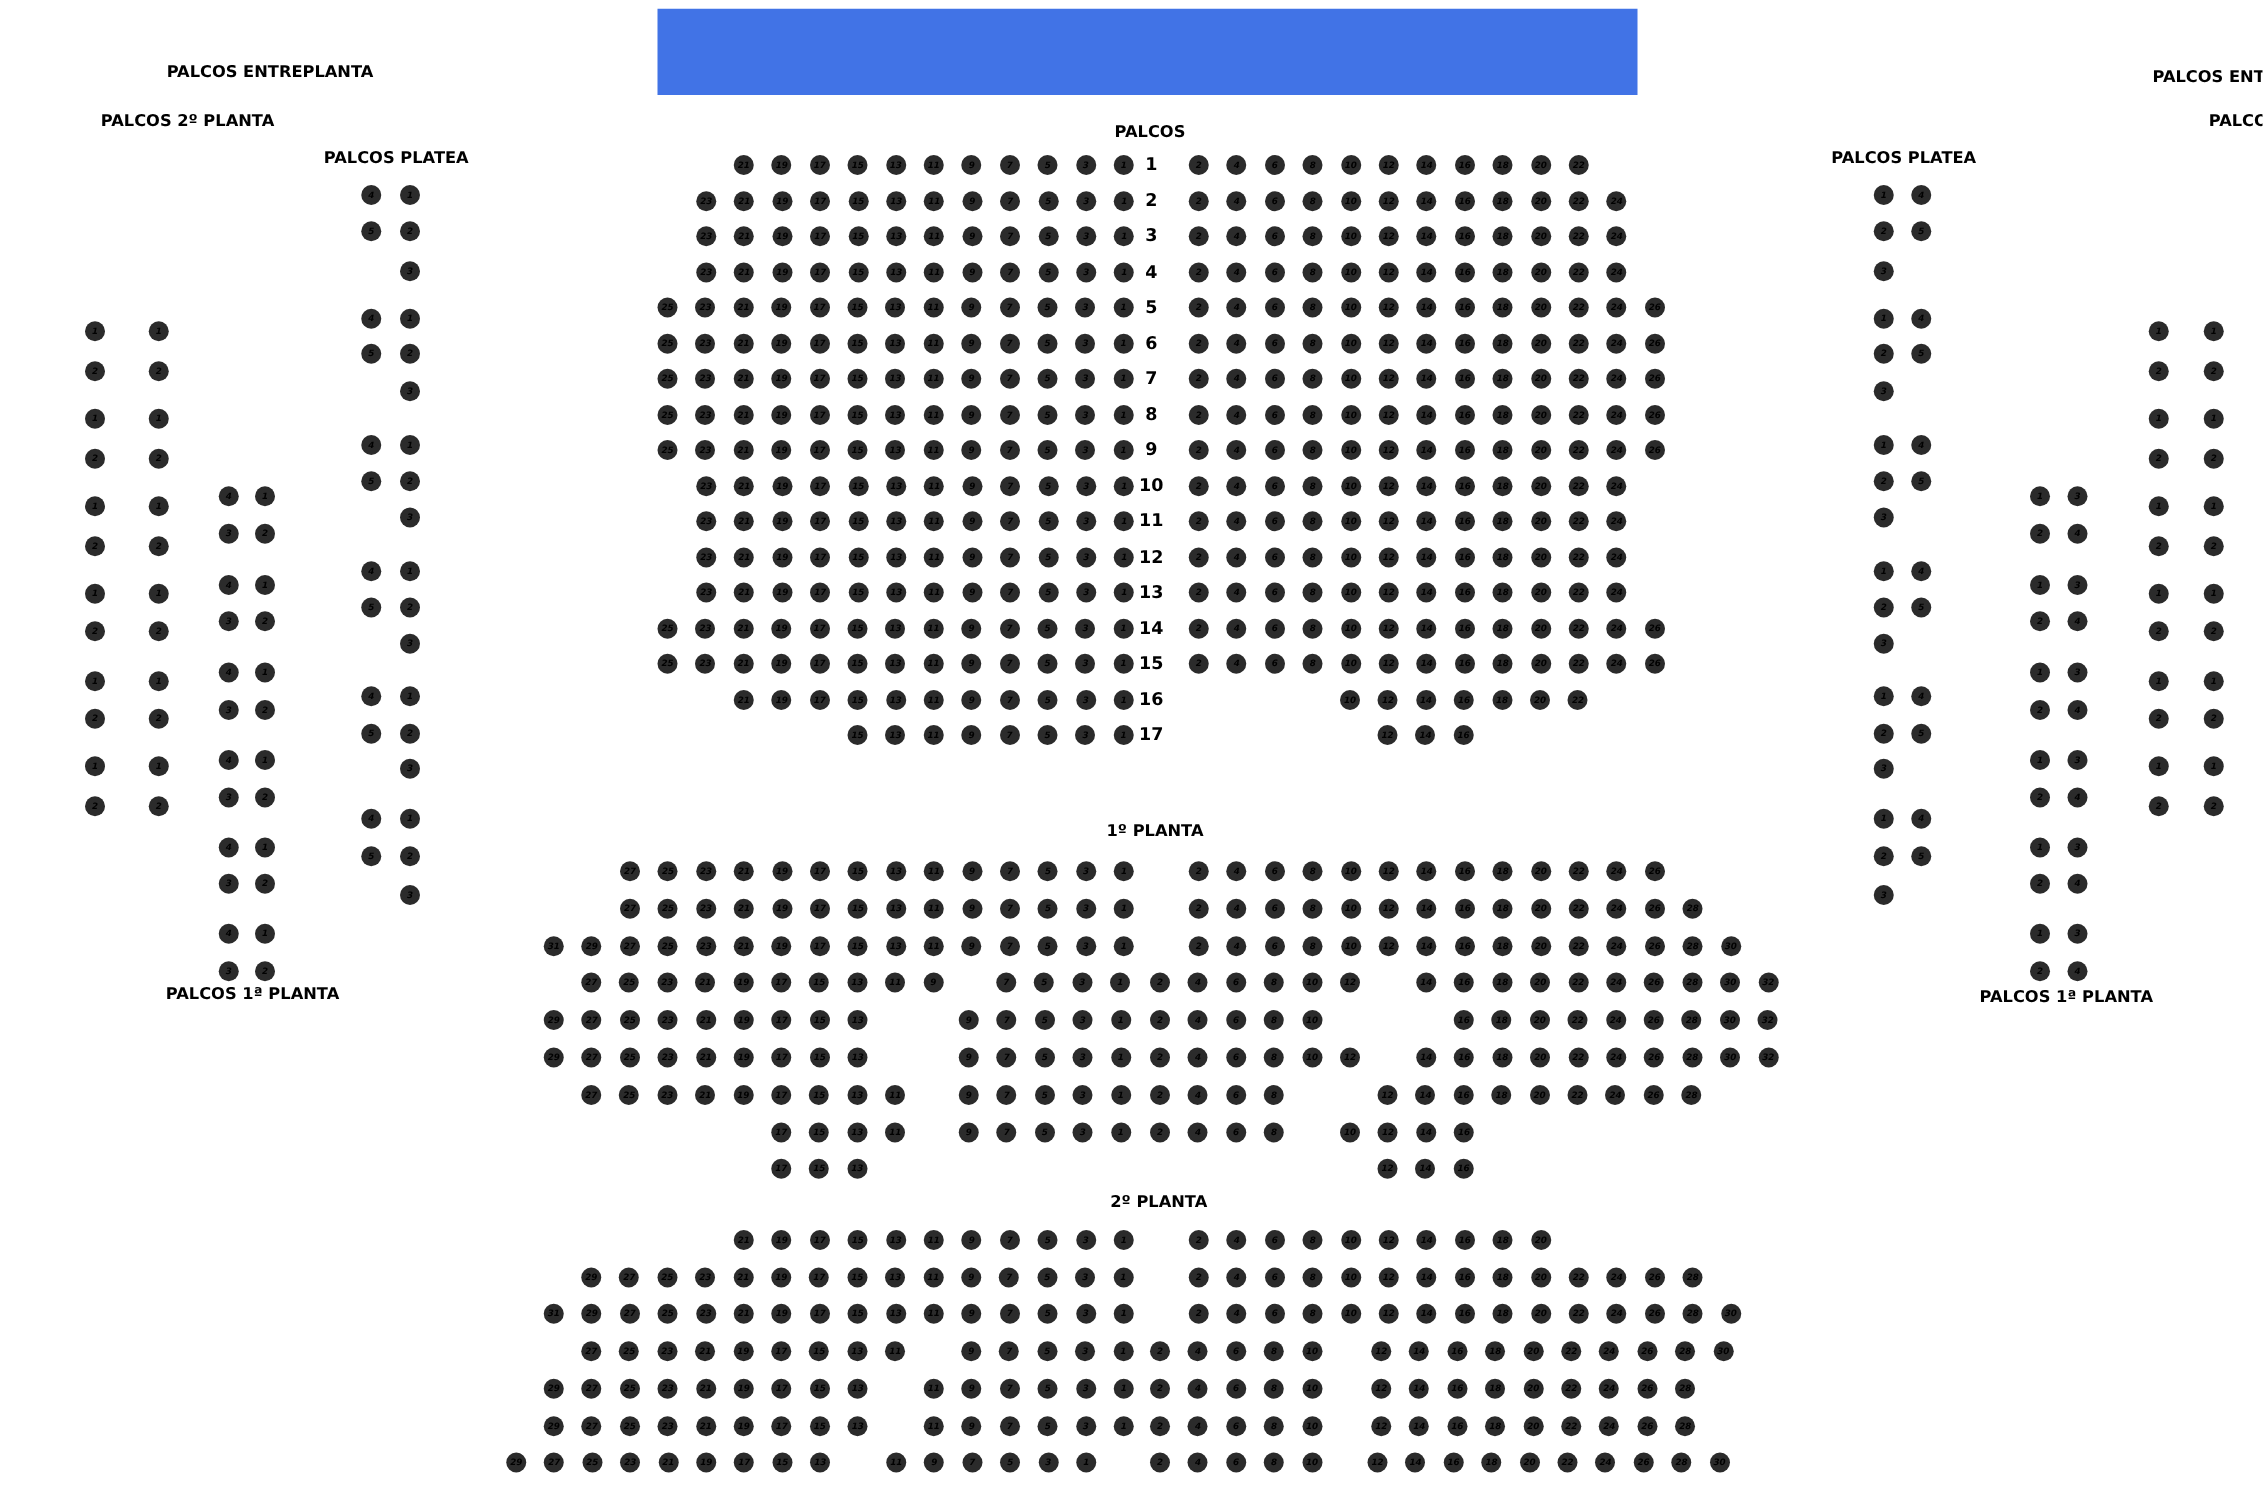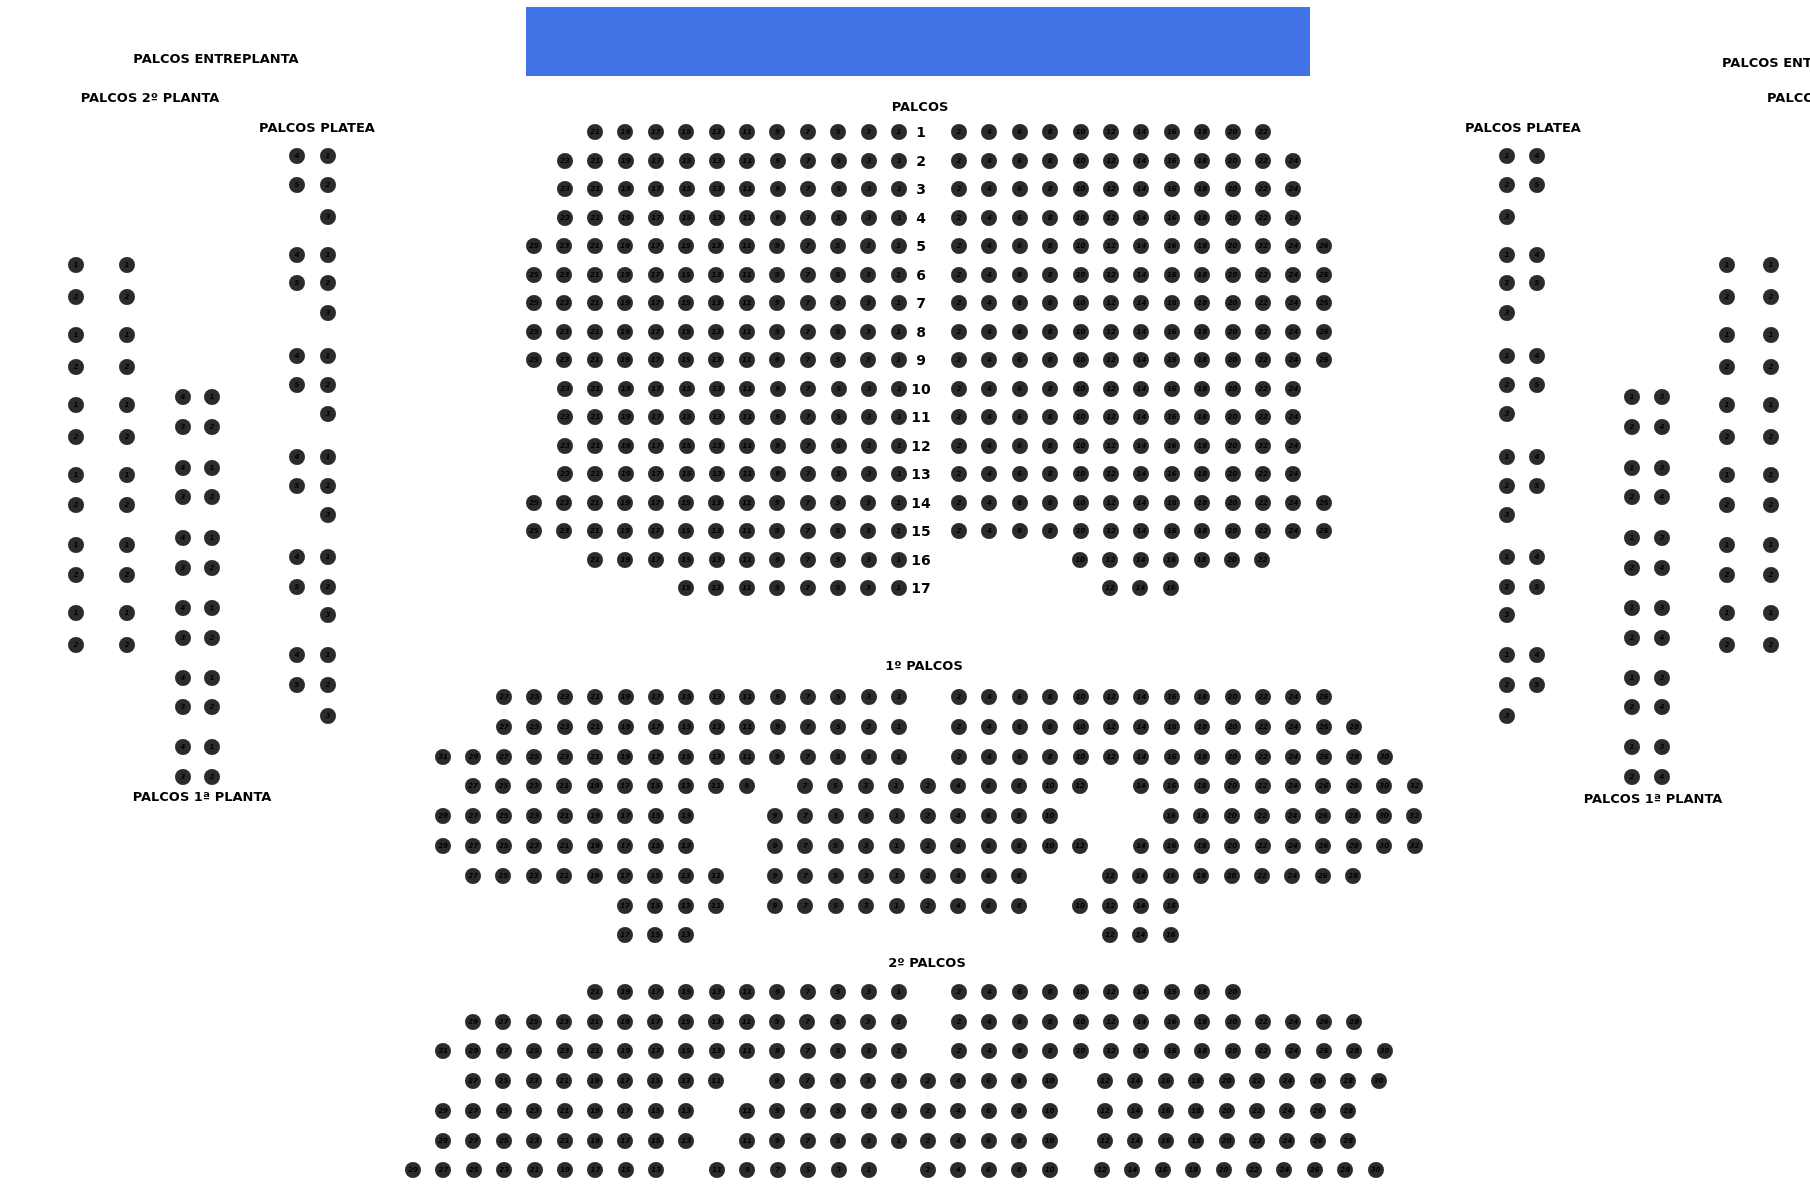--- a/index.html
+++ b/index.html
@@ -34,22 +34,22 @@
   <div id="labels-layer">
       <div class="label" style="left: 216px; top: 58px;">PALCOS ENTREPLANTA</div>
       <div class="label" style="left: 150px; top: 97px;">PALCOS 2º PLANTA</div>
       <div class="label" style="left: 317px; top: 127px;">PALCOS PLATEA</div>
       <div class="label" style="left: 920px; top: 106px;">PALCOS</div>
       <div class="label" style="left: 1523px; top: 127px;">PALCOS PLATEA</div>
       <div class="label left-anchor" style="left: 1722px; top: 62px;">PALCOS ENTREPLANTA</div>
       <div class="label left-anchor" style="left: 1767px; top: 97px;">PALCOS 2º PLANTA</div>
       <div class="label" style="left: 202px; top: 796px;">PALCOS 1ª PLANTA</div>
       <div class="label" style="left: 1653px; top: 798px;">PALCOS 1ª PLANTA</div>
-      <div class="label" style="left: 924px; top: 665px;">1º PALCOS</div>
-      <div class="label" style="left: 927px; top: 962px;">2º PALCOS</div>
+      <div class="label" style="left: 924px; top: 665px;">1º PLANTA</div>
+      <div class="label" style="left: 927px; top: 962px;">2º PLANTA</div>
     </div>
   <div id="rownums-layer">
       <div class="rownum" style="left: 921px; top: 132px;">1</div>
       <div class="rownum" style="left: 921px; top: 160.5px;">2</div>
       <div class="rownum" style="left: 921px; top: 189px;">3</div>
       <div class="rownum" style="left: 921px; top: 217.5px;">4</div>
       <div class="rownum" style="left: 921px; top: 246px;">5</div>
       <div class="rownum" style="left: 921px; top: 274.5px;">6</div>
       <div class="rownum" style="left: 921px; top: 303px;">7</div>
       <div class="rownum" style="left: 921px; top: 331.5px;">8</div>

